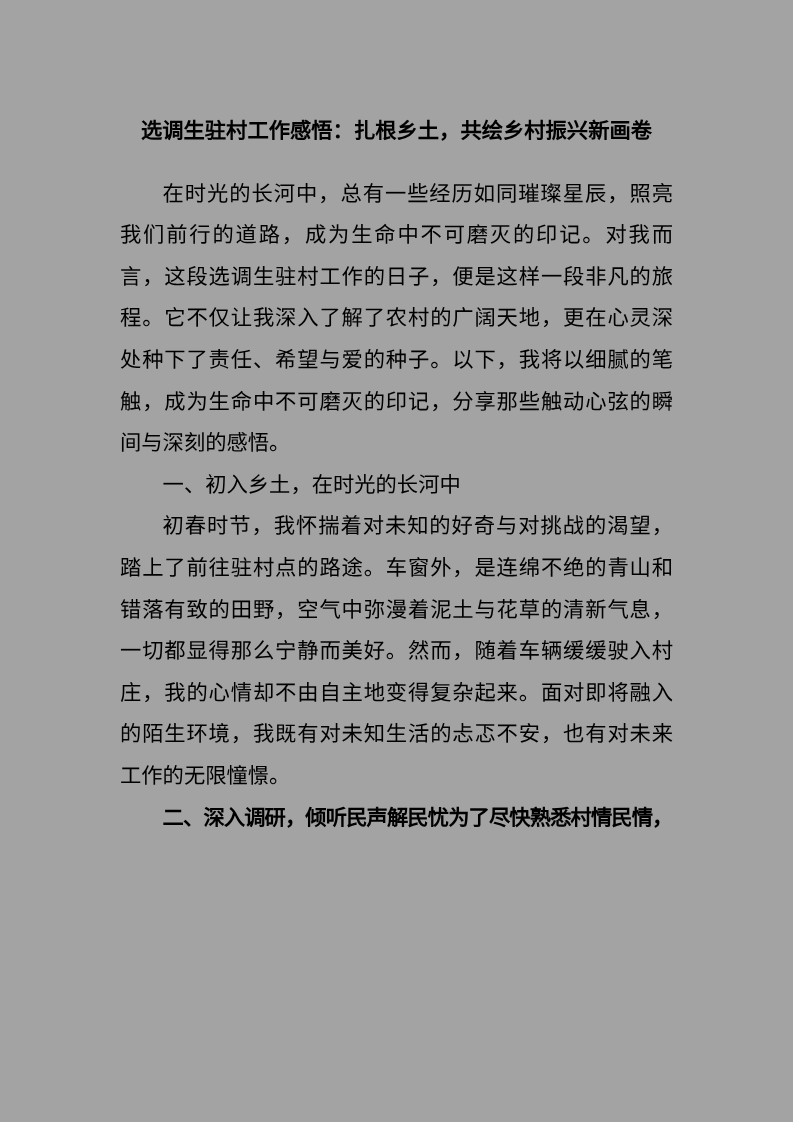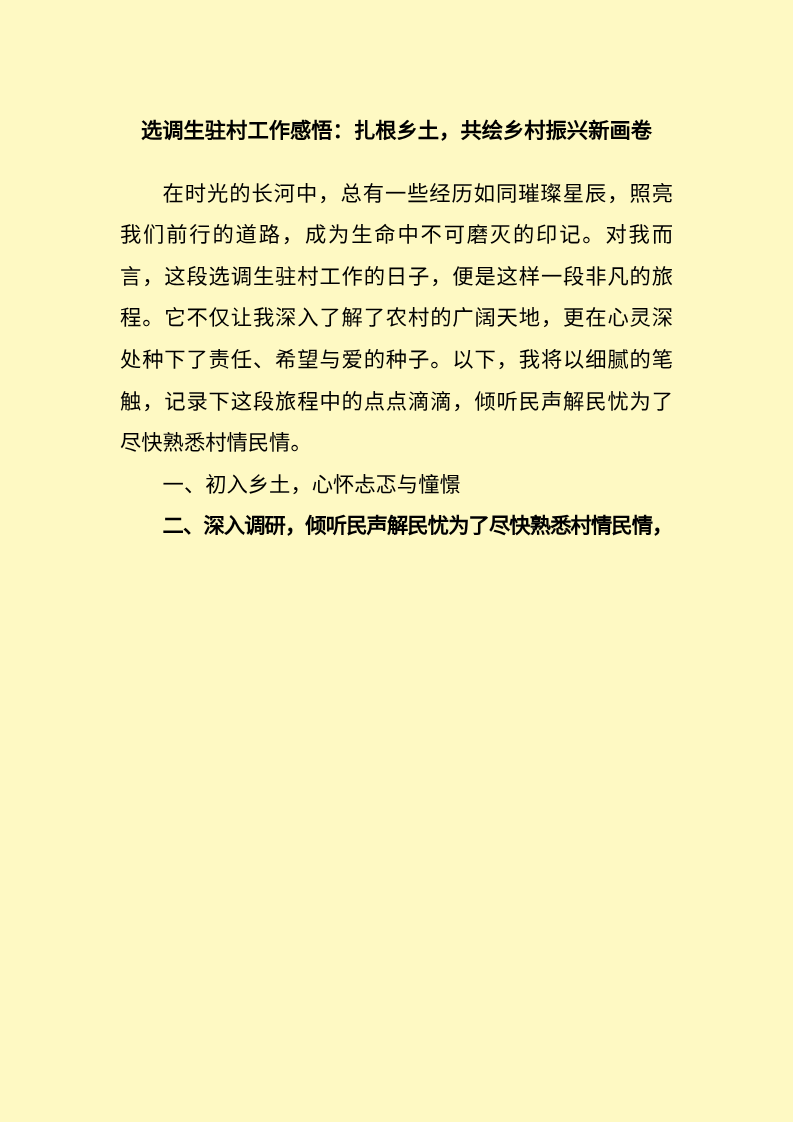--- a/index.html
+++ b/index.html
@@ -12,21 +12,21 @@
     height: 1122px;
     overflow: hidden;
     font-family: "Liberation Serif", serif;
     color: #000000;
   }
   .page {
     box-sizing: border-box;
     width: 793px;
     height: 1122px;
     padding: 111px 120px 0 120px;
-    background: #fef9c3;
+    background: #a3a3a3;
   }
   .doc-title {
     font-size: 21.3px;
     line-height: 41.6px;
     font-weight: bold;
     text-align: center;
     margin: 0 0 21px 0;
     white-space: nowrap;
   }
   .body-para {
@@ -42,20 +42,21 @@
     white-space: nowrap;
     font-weight: bold;
   }
 </style>
 </head>
 <body>
 
 <div class="page">
   <h1 class="doc-title">选调生驻村工作感悟：扎根乡土，共绘乡村振兴新画卷</h1>
 
-  <p class="body-para">在时光的长河中，总有一些经历如同璀璨星辰，照亮我们前行的道路，成为生命中不可磨灭的印记。对我而言，这段选调生驻村工作的日子，便是这样一段非凡的旅程。它不仅让我深入了解了农村的广阔天地，更在心灵深处种下了责任、希望与爱的种子。以下，我将以细腻的笔触，记录下这段旅程中的点点滴滴，倾听民声解民忧为了尽快熟悉村情民情。</p>
+  <p class="body-para">在时光的长河中，总有一些经历如同璀璨星辰，照亮我们前行的道路，成为生命中不可磨灭的印记。对我而言，这段选调生驻村工作的日子，便是这样一段非凡的旅程。它不仅让我深入了解了农村的广阔天地，更在心灵深处种下了责任、希望与爱的种子。以下，我将以细腻的笔触，成为生命中不可磨灭的印记，分享那些触动心弦的瞬间与深刻的感悟。</p>
 
-  <p class="body-para">一、初入乡土，心怀忐忑与憧憬</p>
+  <p class="body-para">一、初入乡土，在时光的长河中</p>
 
+  <p class="body-para">初春时节，我怀揣着对未知的好奇与对挑战的渴望，踏上了前往驻村点的路途。车窗外，是连绵不绝的青山和错落有致的田野，空气中弥漫着泥土与花草的清新气息，一切都显得那么宁静而美好。然而，随着车辆缓缓驶入村庄，我的心情却不由自主地变得复杂起来。面对即将融入的陌生环境，我既有对未知生活的忐忑不安，也有对未来工作的无限憧憬。</p>
 
 
   <p class="body-para compressed">二、深入调研，倾听民声解民忧为了尽快熟悉村情民情，</p>
 </div>
 
 </body></html>

